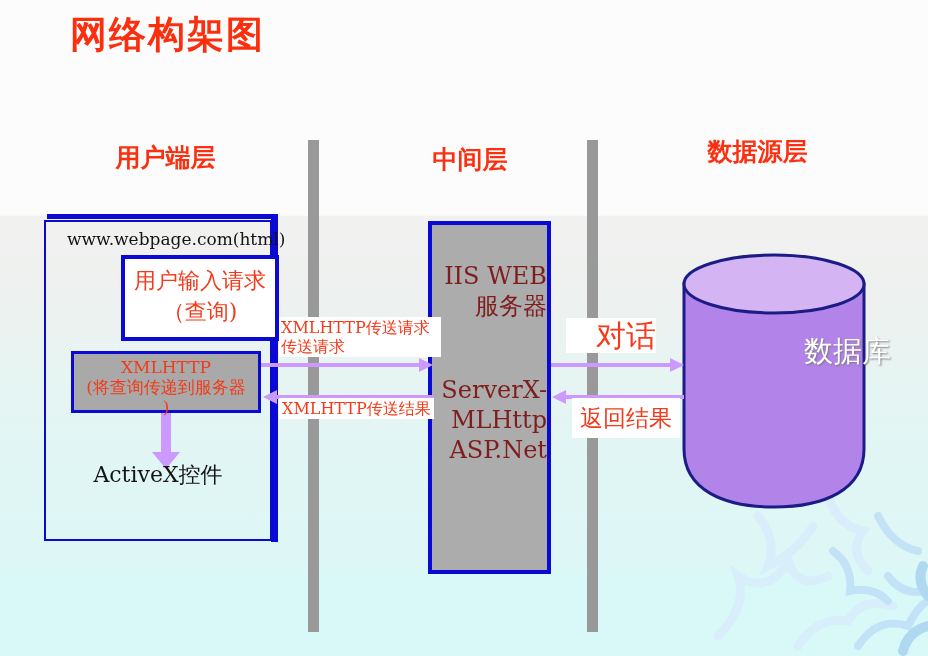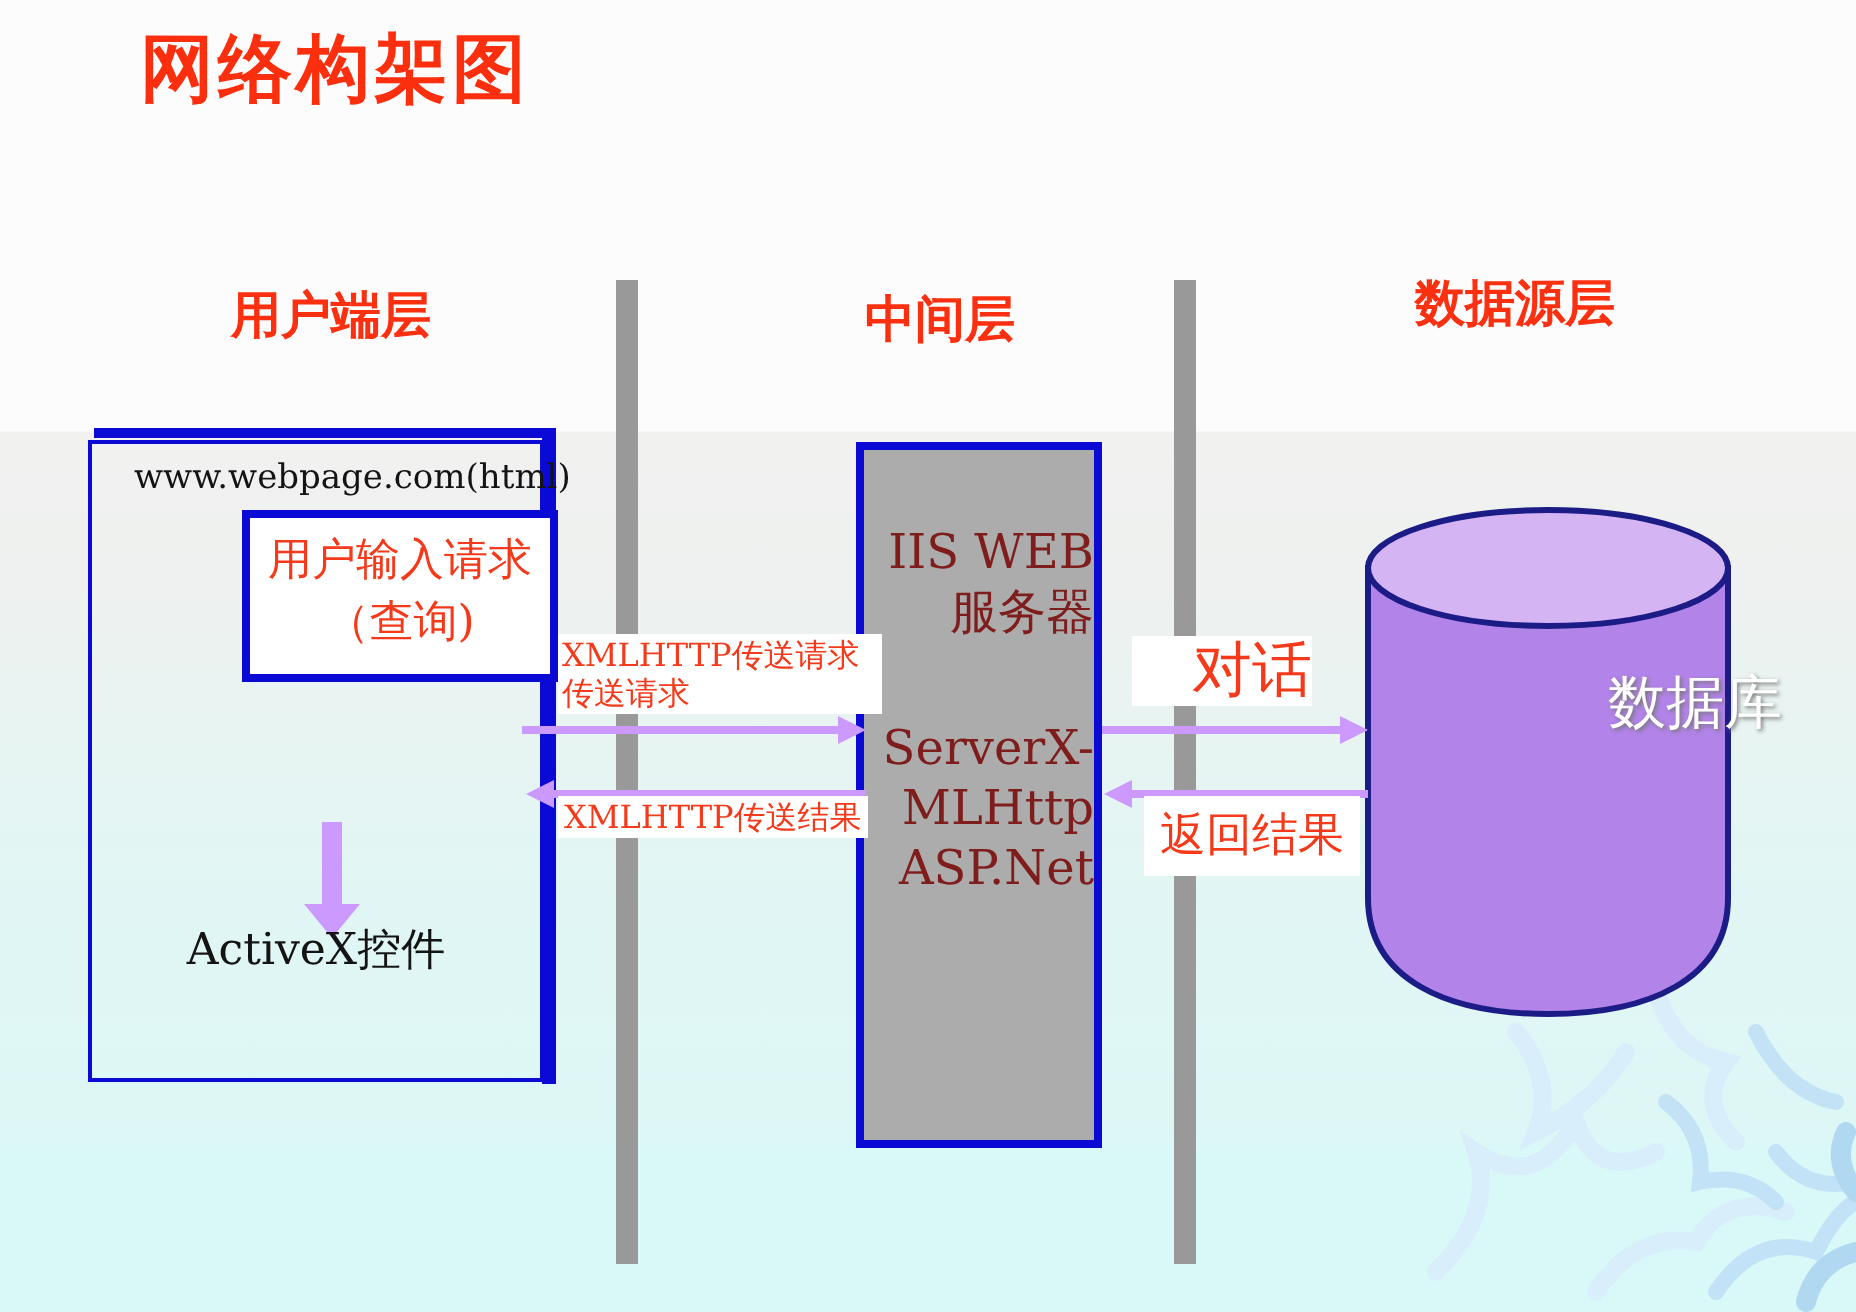--- a/index.html
+++ b/index.html
@@ -38,21 +38,21 @@
 
   #input-box{left:83px;top:255px;width:150px;height:72px;border:4px solid #0a0ad4;background:#ffffff;
              color:#f43a1a;font-size:22px;line-height:31px;text-align:center;padding-top:6px;z-index:3;margin-left:38px;}
   #xmlhttp-box{left:71px;top:351px;width:184px;height:53px;border:3px solid #0a0ad4;background:#a9a9a9;
              color:#f43a1a;font-size:17px;line-height:20px;text-align:center;padding-top:3px;z-index:4;overflow:visible;}
   #activex-label{left:44px;top:460px;width:228px;text-align:center;font-size:22px;color:#141414;z-index:3;}
 
   
   #server-box{left:428px;top:221px;width:115px;height:309px;border:4px solid #0a0ad4;background:#acacac;
               color:#7f1d1d;font-size:24px;line-height:30px;text-align:right;padding-top:36px;z-index:3;}
-  #server-box .grp2{margin-top:38px;}
+  #server-box .grp2{margin-top:54px;}
 
   
   #cylinder{left:681px;top:252px;z-index:3;}
   #db-label{left:683px;top:332px;width:184px;text-align:right;color:#ffffff;font-size:29px;
             text-shadow:1px 1px 2px #777;z-index:4;padding-left:24px;}
 
   
   .flow-label{background:#ffffff;color:#f43a1a;z-index:5;}
   #label-request{left:279px;top:317px;width:158px;font-size:16px;line-height:19px;padding:1px 2px;}
   #label-result{left:279px;top:398px;font-size:16px;line-height:19px;padding:1px 3px;white-space:nowrap;}
@@ -121,20 +121,25 @@
 
   <div id="client-box-shadow-top" class="abs"></div>
   <div id="client-box-shadow-right" class="abs"></div>
   <div id="client-box" class="abs"></div>
 
   <div id="input-box" class="abs">
     <div>用户输入请求</div>
     <div>（查询)</div>
   </div>
 
+  <div id="xmlhttp-box" class="abs">
+    <div>XMLHTTP</div>
+    <div>(将查询传递到服务器</div>
+    <div>)</div>
+  </div>
 
   <div id="arrow-down" class="abs">
     <div class="vshaft"></div>
     <div class="vhead"></div>
   </div>
 
   <div id="activex-label" class="abs">ActiveX控件</div>
 
   <div id="server-box" class="abs">
     <div>IIS WEB</div>

